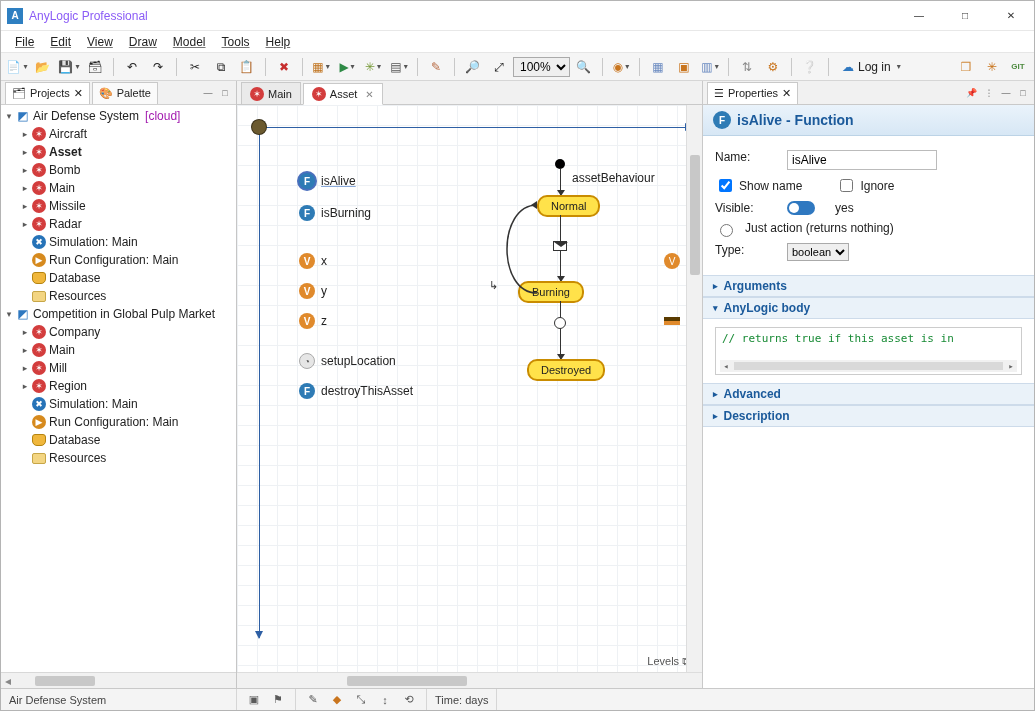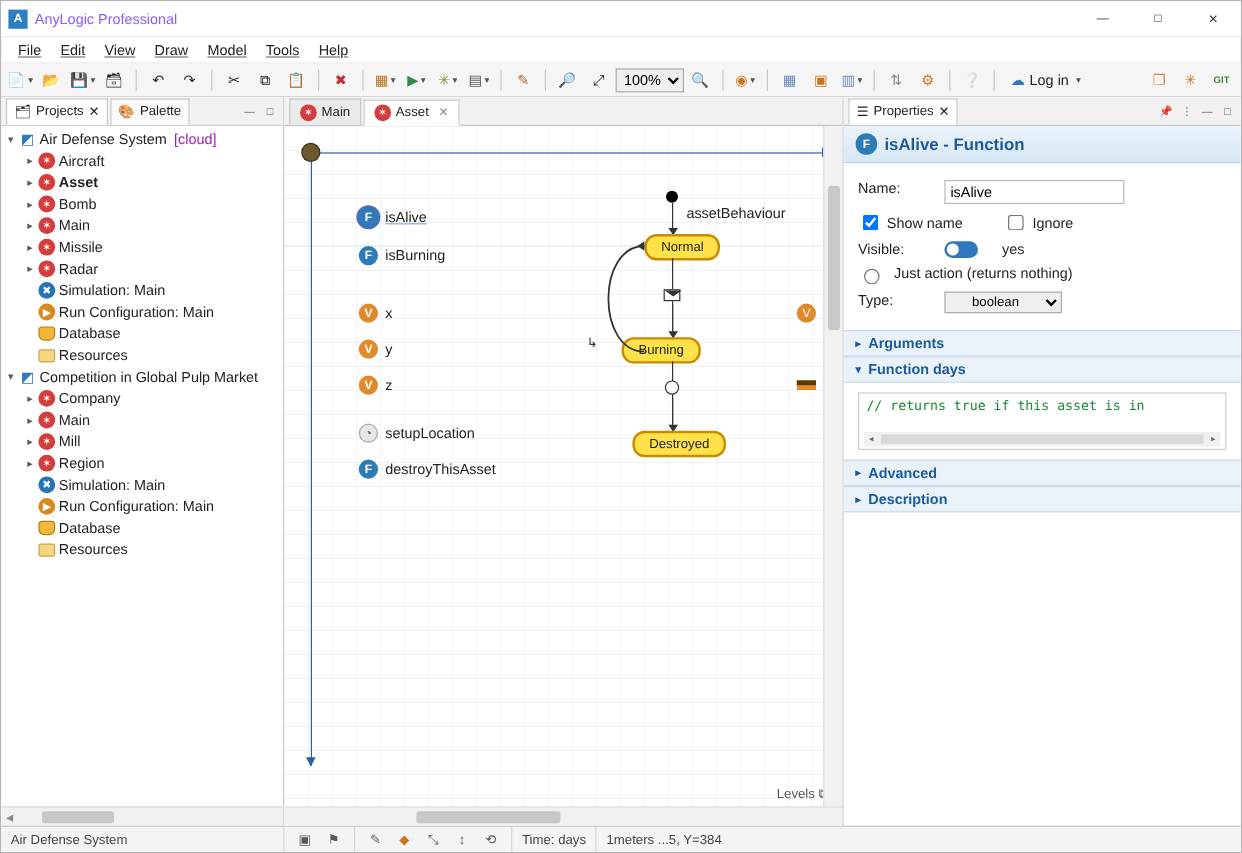--- a/index.html
+++ b/index.html
@@ -191,21 +191,21 @@
   .prop-body { padding:8px 12px; flex:0 0 auto; }
   .prow { display:flex; align-items:flex-start; margin:6px 0; gap:20px;}
   .prow label { width:52px; }
   input[type=text].pin { border:1px solid #bbb; padding:2px 4px; font-size:12px; width:150px;}
   .chk { display:flex; align-items:center; gap:4px; margin-right:14px;}
   .radio { display:flex; align-items:flex-start; gap:9px;}
   .toggle {
     width:28px;height:14px;border-radius:8px;background:#2f78c0; position:relative; display:inline-block;
   }
   .toggle::after{content:"";width:10px;height:10px;border-radius:50%;background:#fff;position:absolute;left:2px;top:2px;}
-  select.psel { border:1px solid #aaa; font-size:11px; padding:1px 18px;}
+  select.psel { border:1px solid #aaa; font-size:11px; padding:1px 0;}
   .section {
     background:#eaf2f9; border-top:1px solid #cddbea; border-bottom:1px solid #cddbea;
     padding:3px 10px; color:#1b5a9b; font-weight:600; font-size:12px;
     display:flex; align-items:center; gap:6px;
   }
   .section .sarrow { font-size:9px; }
   .code-area {
     margin:8px 12px;
     border:1px solid #ccc;
     font-family: Consolas, monospace;
@@ -617,21 +617,21 @@
         </select>
       </div>
     </div>
 
     <div class="section">
       <span class="sarrow">▸</span>
       <span>Arguments</span>
     </div>
     <div class="section">
       <span class="sarrow">▾</span>
-      <span>Function days</span>
+      <span>AnyLogic body</span>
     </div>
     <div class="code-area">
       <div class="comment">// returns true if this asset is in</div>
       <div class="hscroll">
         <div class="arrow-btn">◂</div>
         <div class="track"></div>
         <div class="arrow-btn">▸</div>
       </div>
     </div>
 
@@ -657,16 +657,13 @@
   <div>
     <span class="sbtn">✎</span>
     <span class="sbtn" style="color:#c9751e;">◆</span>
     <span class="sbtn">⤡</span>
     <span class="sbtn">↕</span>
     <span class="sbtn">⟲</span>
   </div>
   <div>
     <span>Time: days</span>
   </div>
-  <div class="flex">
-    <span>1meters ...5, Y=384</span>
-  </div>
 </div>
 
 </body></html>

